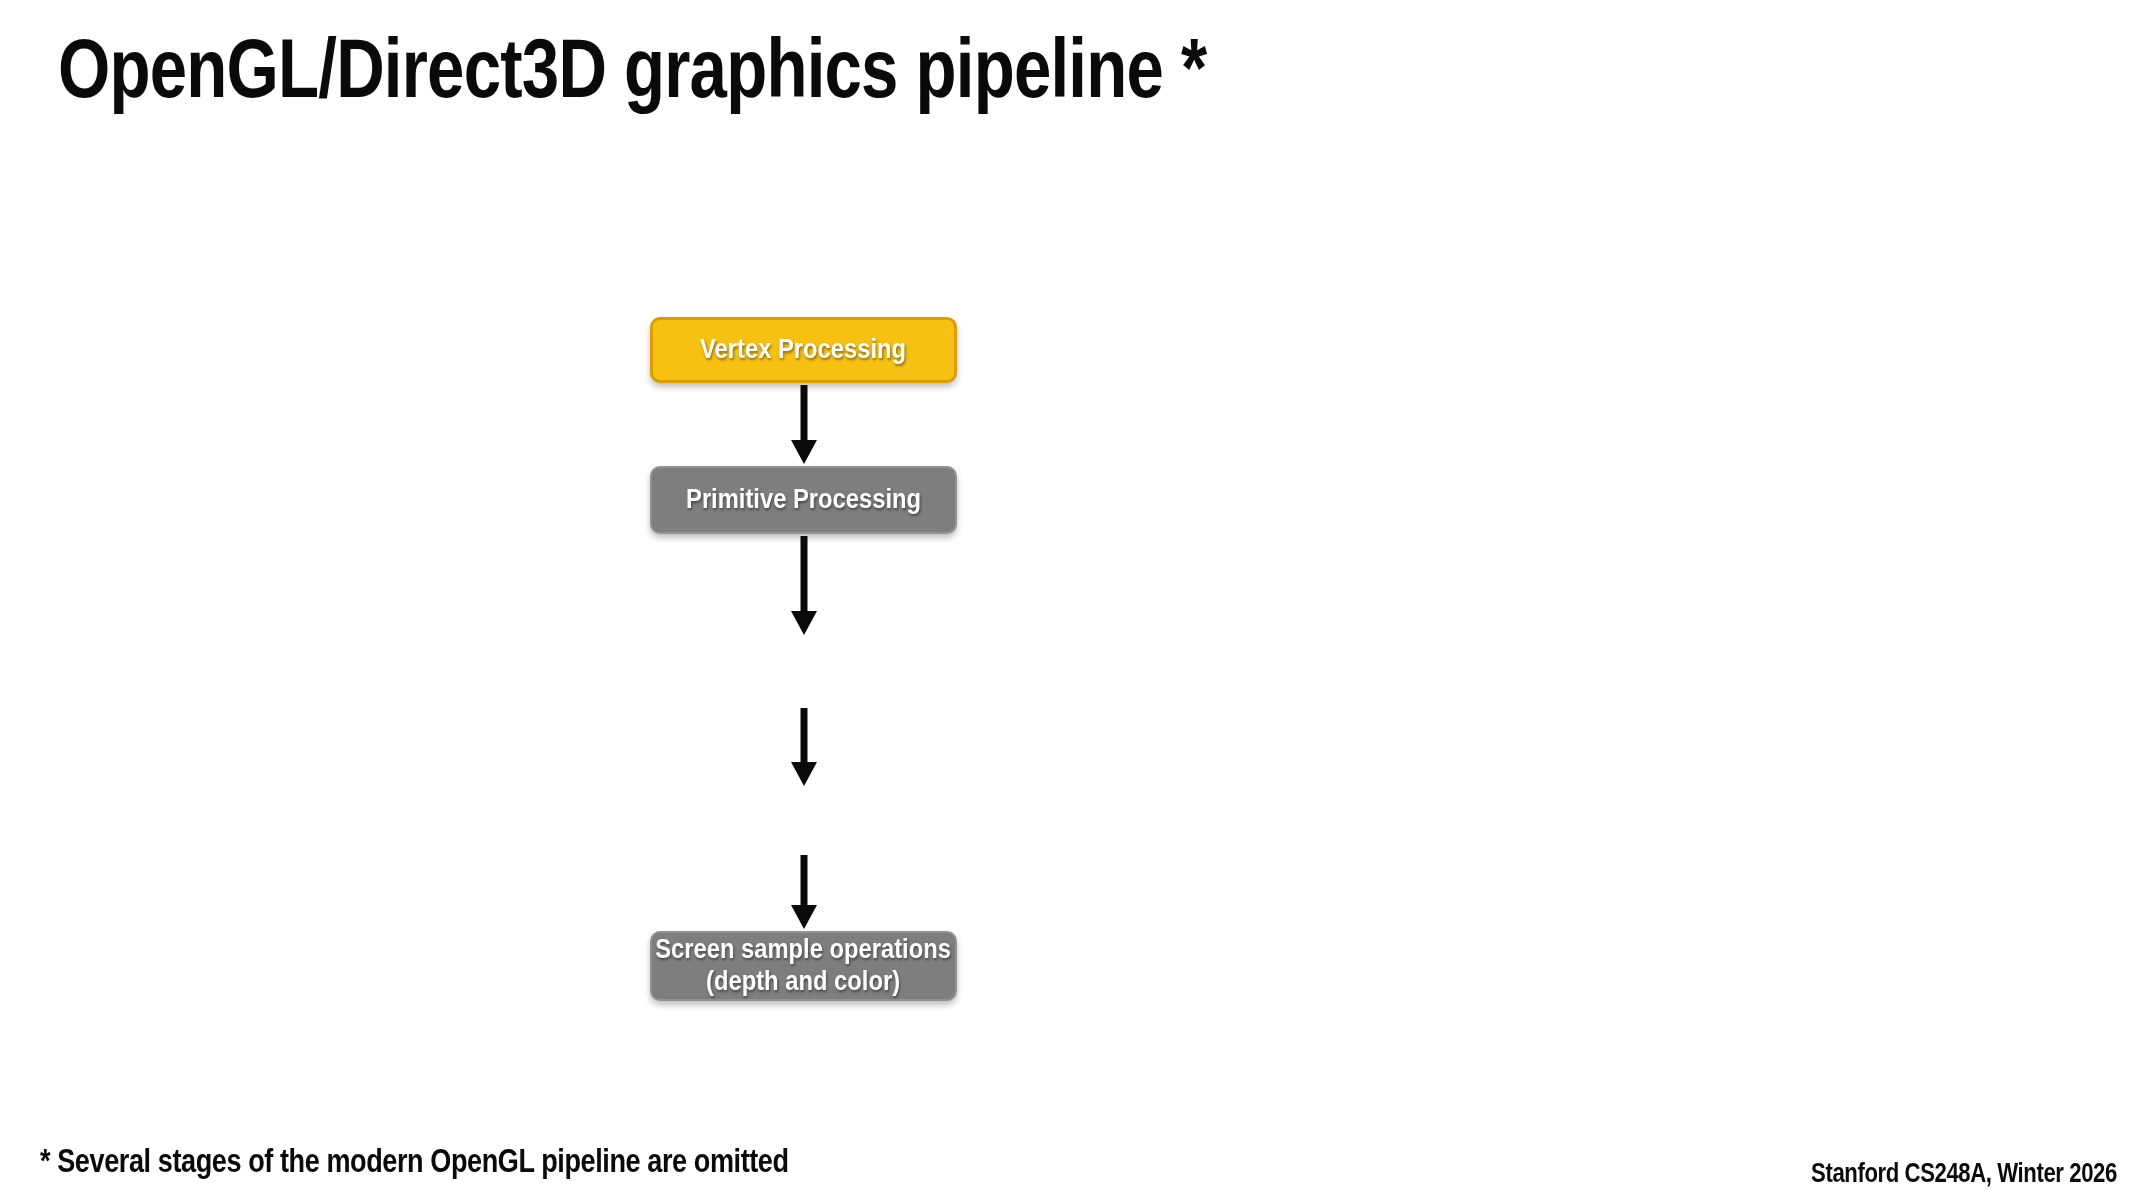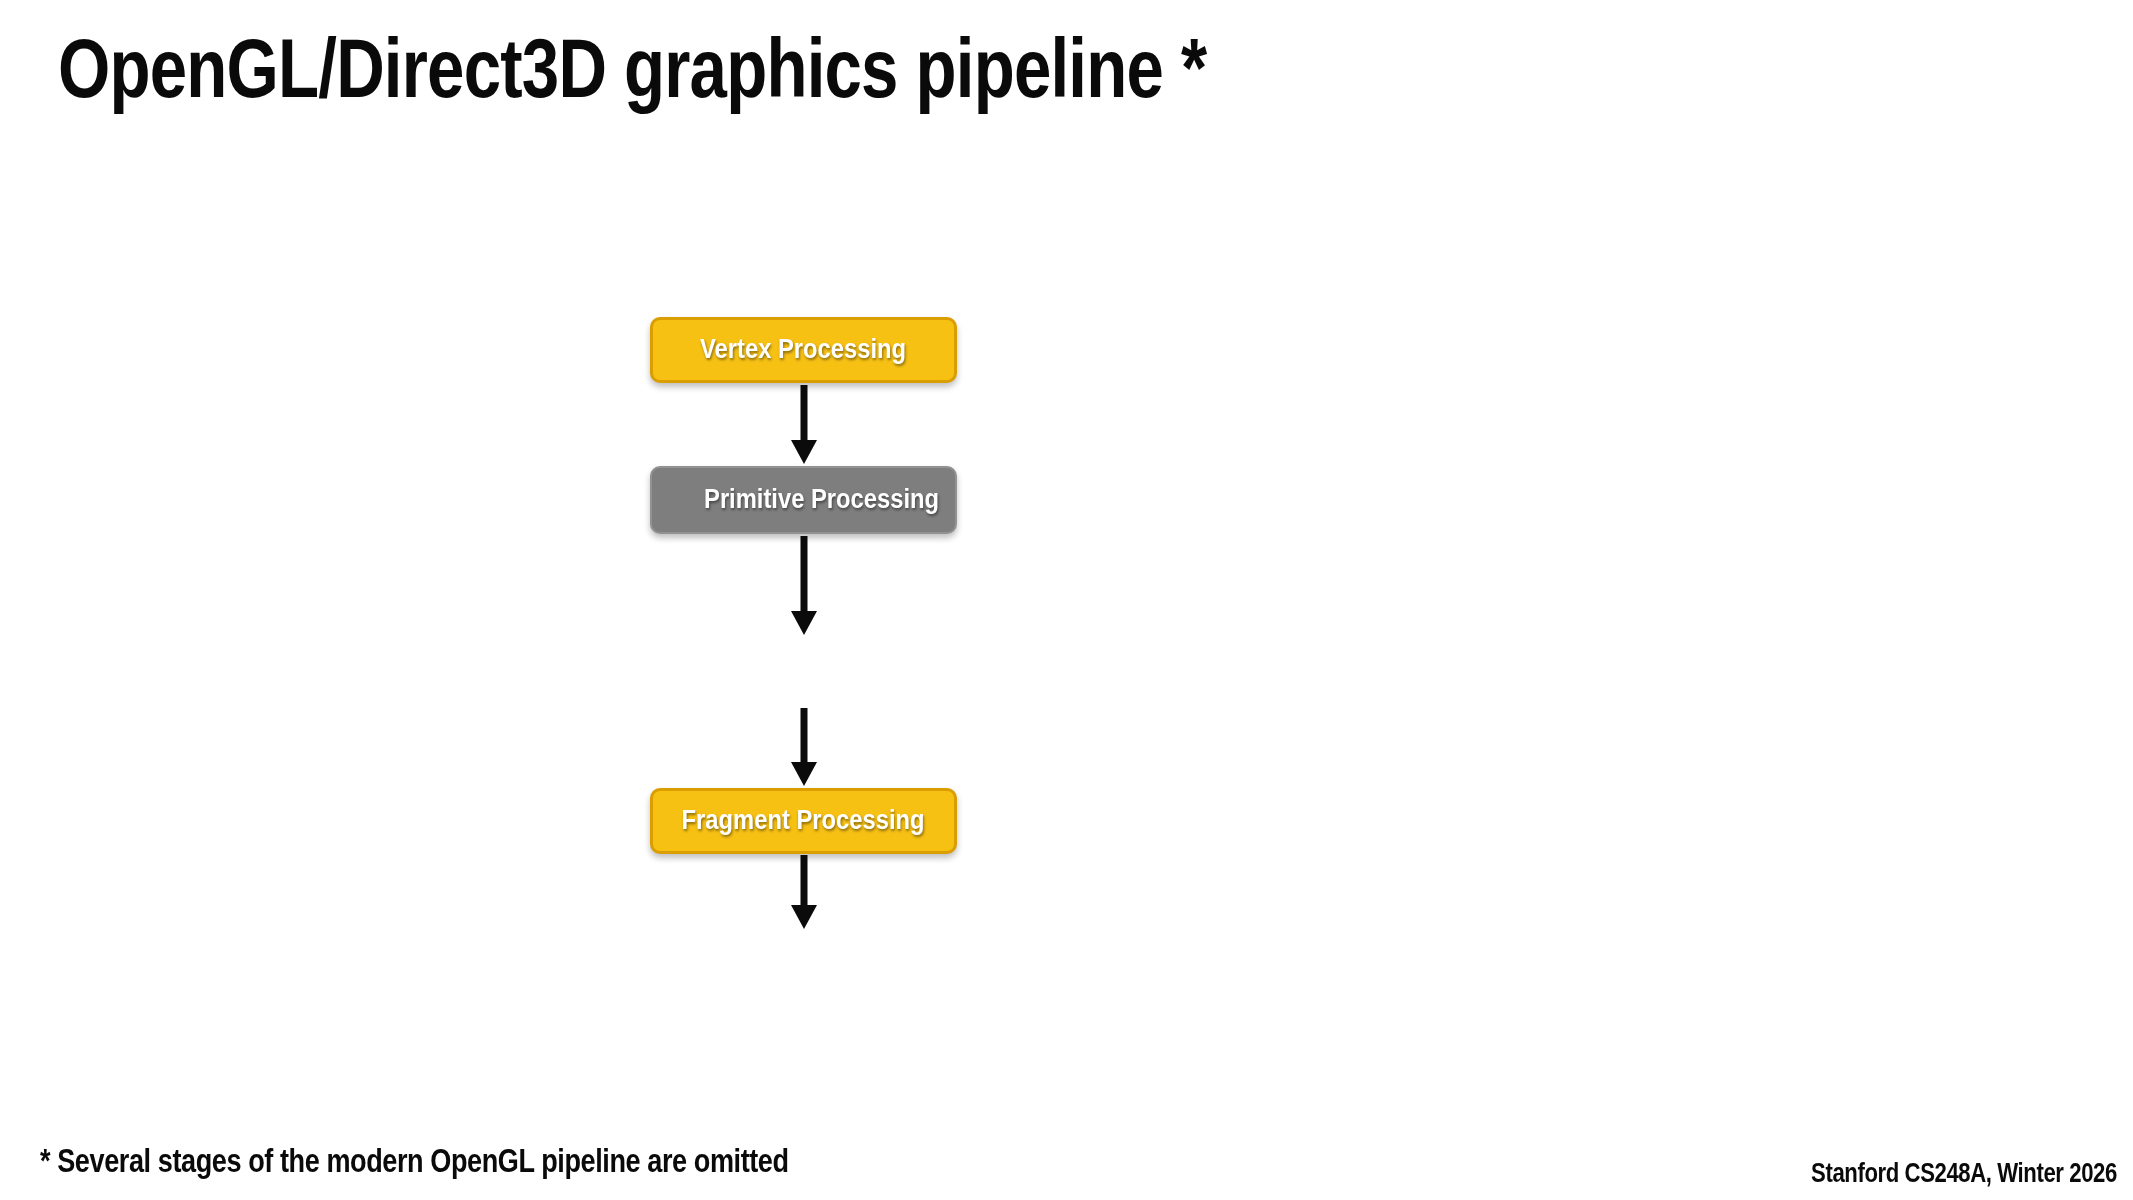--- a/index.html
+++ b/index.html
@@ -20,21 +20,21 @@
     letter-spacing:-1px;white-space:nowrap;
     transform:scaleX(0.80);transform-origin:left top;
   }
   .pipeline{position:absolute;left:0;top:0;width:2133px;height:1200px;}
   .stage{
     position:absolute;left:650px;width:307px;box-sizing:border-box;
     border-radius:10px;display:flex;align-items:center;justify-content:center;
     box-shadow:0 4px 6px rgba(0,0,0,0.25);
   }
   .stage.gold{background:var(--highlight-fill);border:3px solid var(--highlight-border);}
-  .stage.gray{background:var(--stage-fill);border:2px solid var(--stage-border);justify-content:flex-end;}
+  .stage.gray{background:var(--stage-fill);border:2px solid var(--stage-border);}
   .stage .label{
     text-align:center;color:var(--box-text);font-weight:bold;
     font-size:27px;line-height:1.18;white-space:nowrap;
     text-shadow:1px 2px 3px rgba(0,0,0,0.45);
     transform:scaleX(0.88);transform-origin:center center;
   }
   .stage .line{display:block;}
   .arrow{position:absolute;left:791px;width:26px;}
   .arrow .shaft{
     position:absolute;left:50%;top:0;transform:translateX(-50%);
@@ -95,29 +95,29 @@
     <span class="shaft"></span>
     <span class="head"></span>
   </div>
 
 
   <div class="arrow a2">
     <span class="shaft"></span>
     <span class="head"></span>
   </div>
 
-  <div class="stage s3 gold">
-    <div class="label">
-      <span class="line">Fragment Processing</span>
-      <span class="line"></span>
-    </div>
-  </div>
 
   <div class="arrow a3">
     <span class="shaft"></span>
     <span class="head"></span>
   </div>
 
+  <div class="stage s4 gray">
+    <div class="label">
+      <span class="line">Screen sample operations</span>
+      <span class="line">(depth and color)</span>
+    </div>
+  </div>
 
 </div>
 
 <p class="footnote">* Several stages of the modern OpenGL pipeline are omitted</p>
 <p class="credit">Stanford CS248A, Winter 2026</p>
 
 </body></html>

